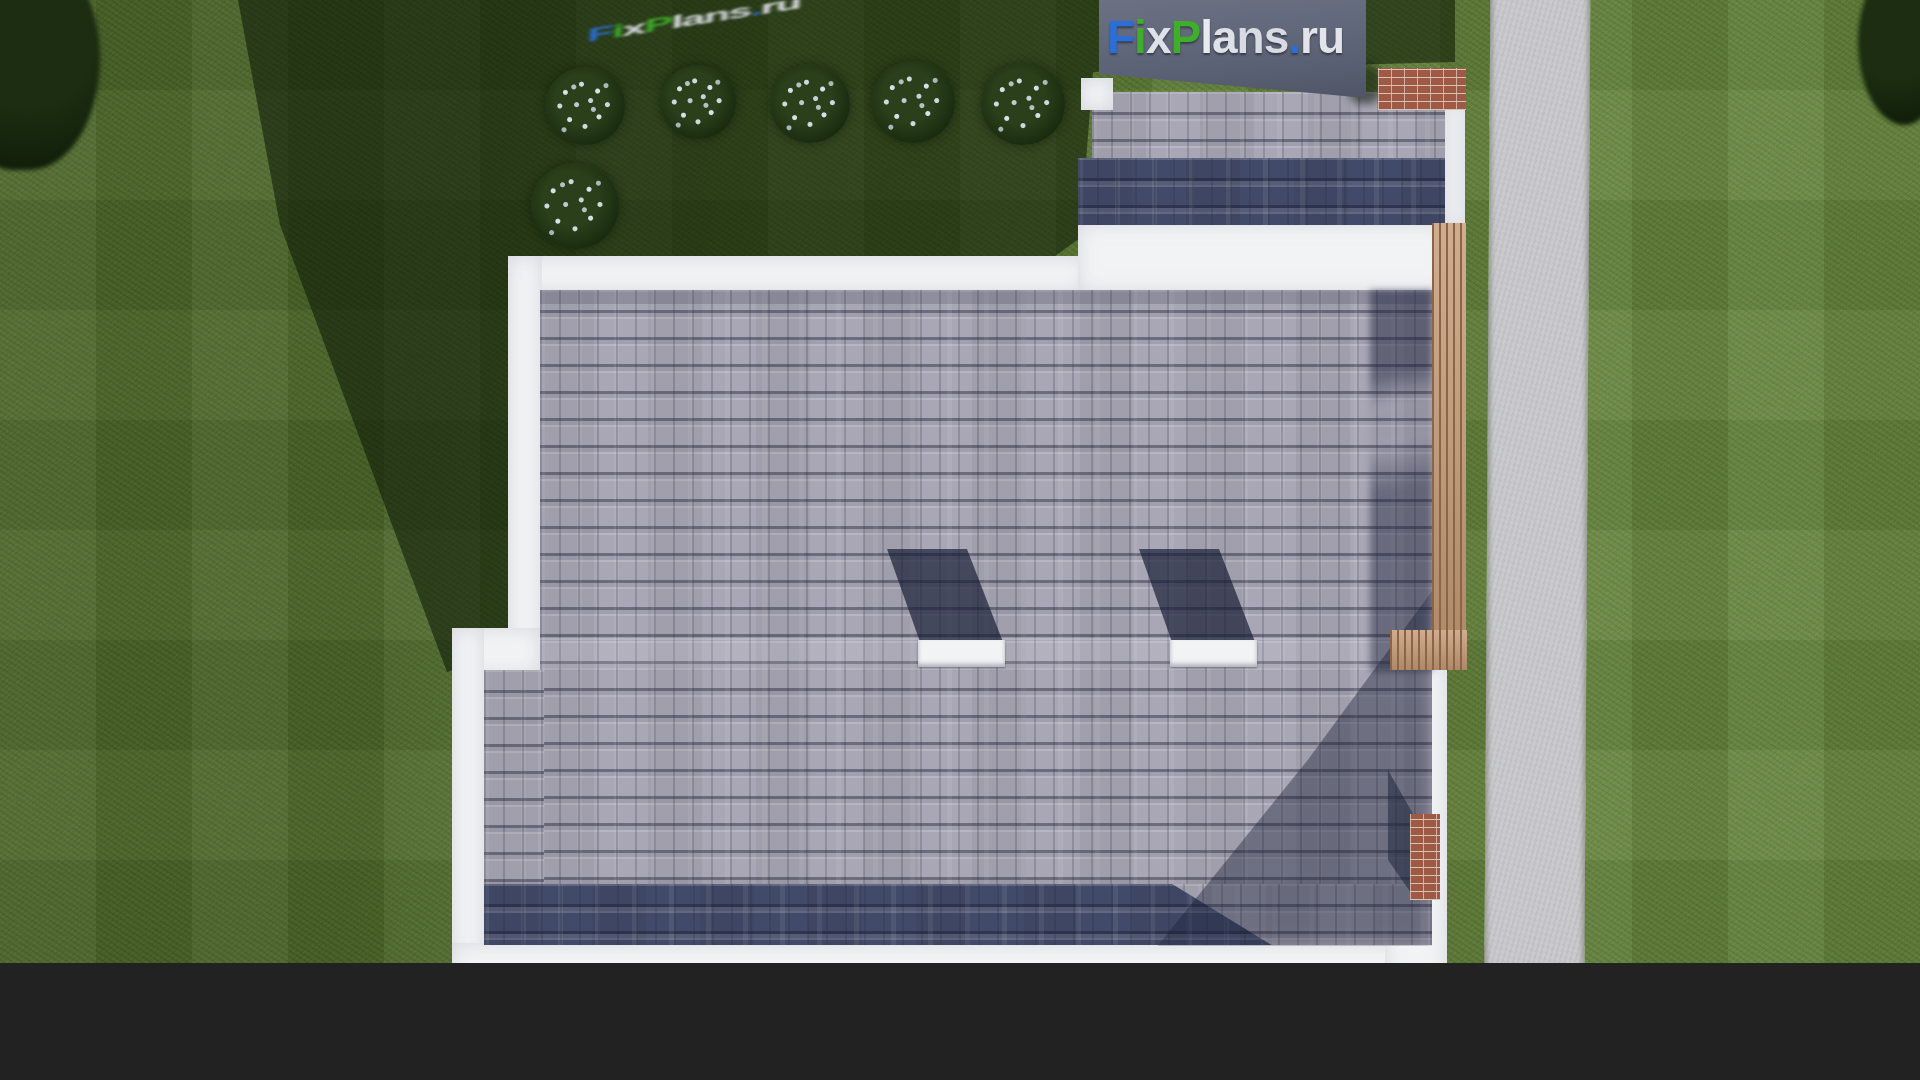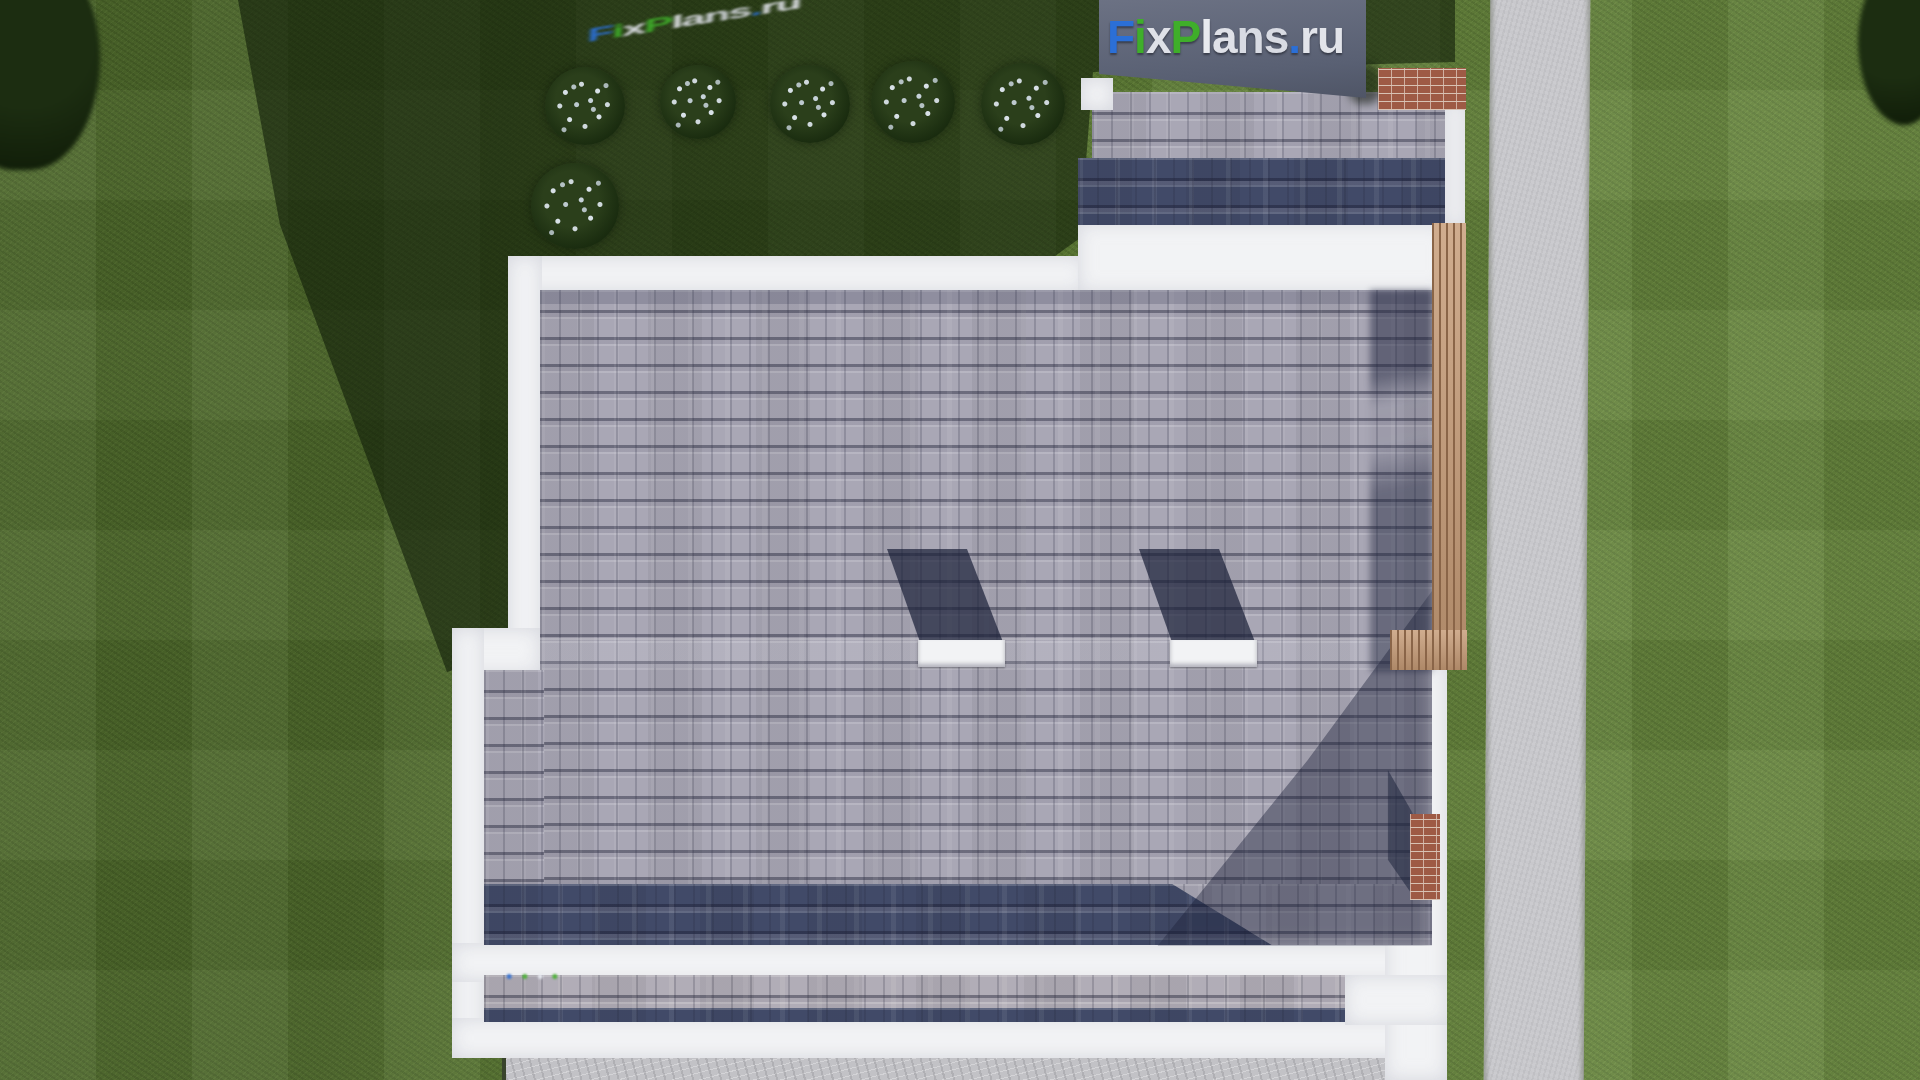--- a/index.html
+++ b/index.html
@@ -1,16 +1,16 @@
 <!DOCTYPE html>
 <html style="--grass_lit: #5c7c33; --grass_shadow: #223317; --roof_light: #a9a7b5; --roof_dark: #414a68; --fascia_white: #f2f3f5; --path_gray: #c8c8cc; --patio_gray: #c2c2c6; --wood: #c69b76; --wood_line: #8a6548; --brick: #9e5a45; --brick_mortar: #d8c2b4; --banner_bg: #636c7e;"><head>
 <meta charset="utf-8">
 <style>
   html,body{margin:0;padding:0;background:#222;}
-  .stage{position:relative;width:1920px;height:1080px;overflow:hidden;
+  .stage{position:relative;width:1920px;height:963px;overflow:hidden;
          font-family:"Liberation Sans",sans-serif;}
   .abs{position:absolute;}
 
   
   .lawn{left:0;top:0;width:1920px;height:1080px;background-color:var(--grass_lit);
     background-image:
       repeating-linear-gradient(90deg, rgba(255,255,255,.045) 0 96px, rgba(0,0,0,.05) 96px 192px),
       repeating-linear-gradient(0deg, rgba(255,255,255,.03) 0 110px, rgba(0,0,0,.045) 110px 220px),
       repeating-linear-gradient(33deg, rgba(15,30,5,.11) 0 2px, transparent 2px 5px),
       repeating-linear-gradient(-41deg, rgba(205,232,140,.07) 0 1px, transparent 1px 4px);}

